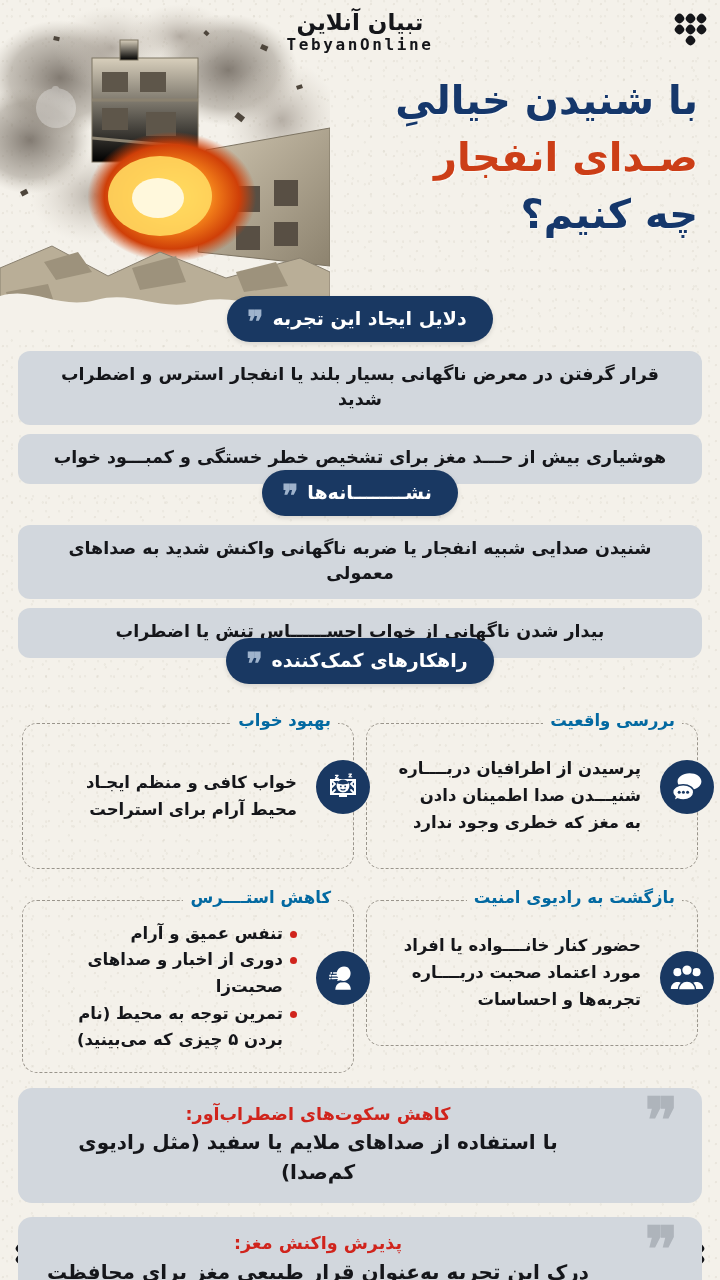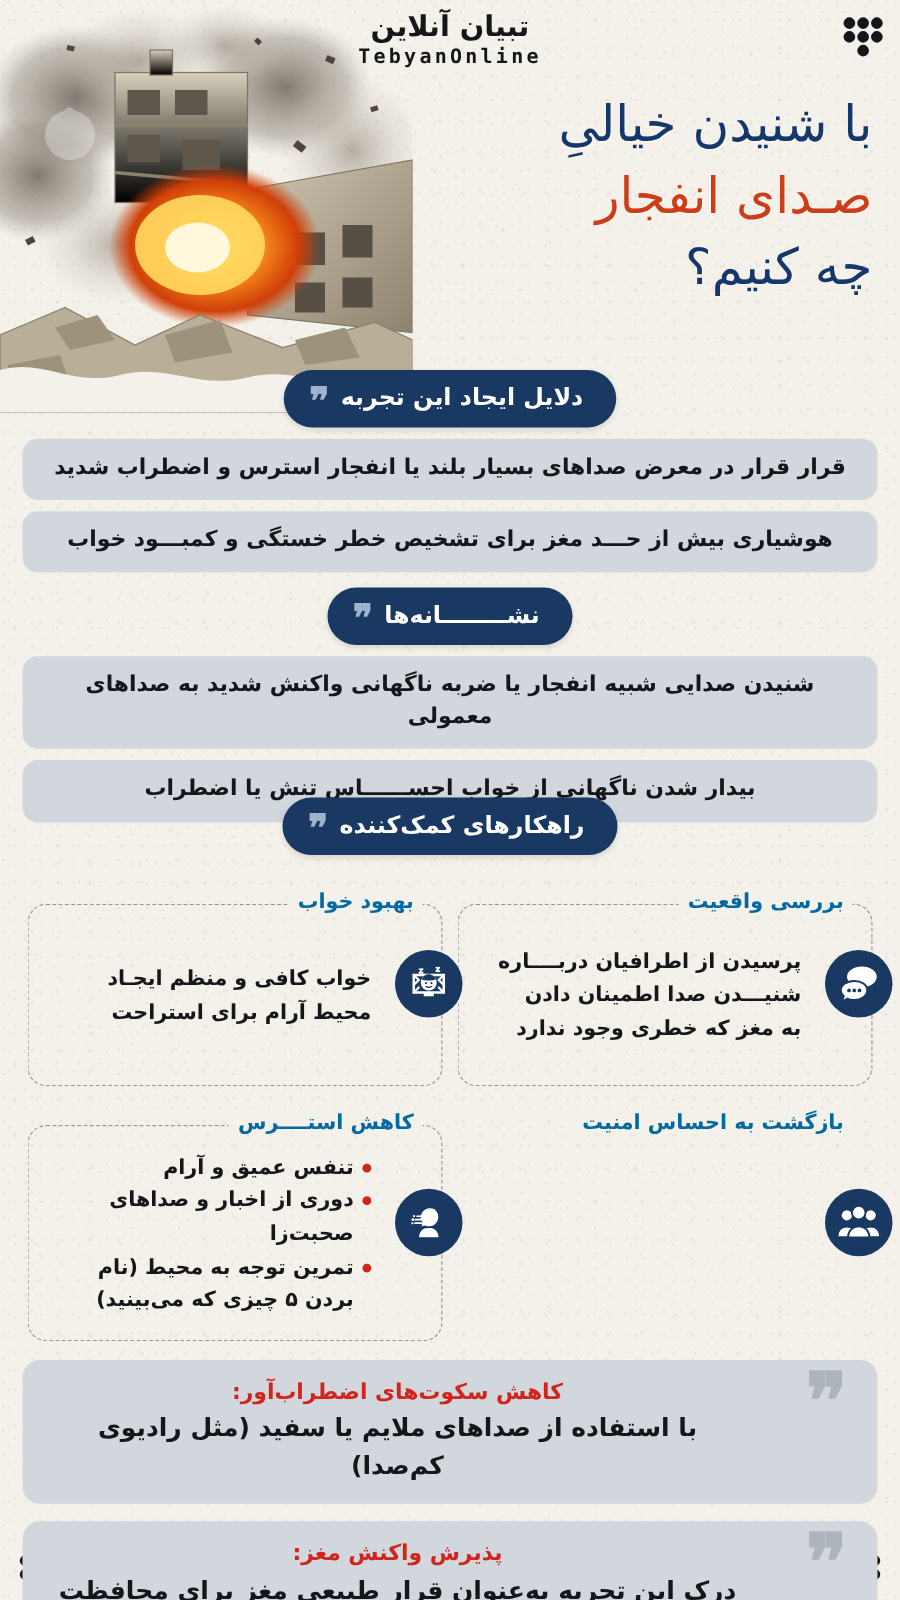--- a/index.html
+++ b/index.html
@@ -77,21 +77,21 @@
     letter-spacing: 2.6px; direction: ltr; margin-top: 1px;
     font-family: "DejaVu Sans Mono", "Liberation Mono", monospace;
   }
 
   .title-block {
     position: absolute; top: 72px; right: 22px;
     width: 430px; text-align: right; z-index: 5;
     direction: rtl;
   }
   .title-line {
-    font-size: 40px; font-weight: 400; line-height: 1.42;
+    font-size: 40px; font-weight: 700; line-height: 1.42;
     letter-spacing: -.5px;
     text-shadow: 1px 1px 0 rgba(255,255,255,.55);
   }
   .t-navy { color: #15376b; }
   .t-red  { color: #cc3e17; }
 
   
   .pill-wrap { text-align: center; }
   .pill {
     display: inline-flex; align-items: center; gap: 9px;
@@ -329,21 +329,21 @@
     <div class="title-line t-navy">چه کنیم؟</div>
   </div>
 
   <div style="position:absolute; top:296px; left:0; width:720px;">
     <div class="pill-wrap">
       <div class="pill">
         <span>دلایل ایجاد این تجربه</span>
         <span class="qm">❞</span>
       </div>
     </div>
-    <div class="row">قرار قرار در معرض صداهای بسیار بلند یا انفجار استرس و اضطراب شدید</div>
+    <div class="row">قرار گرفتن در معرض ناگهانی بسیار بلند یا انفجار استرس و اضطراب شدید</div>
     <div class="row">هوشیاری بیش از حـــد مغز برای تشخیص خطر خستگی و کمبـــود خواب</div>
   </div>
 
   <div style="position:absolute; top:470px; left:0; width:720px;">
     <div class="pill-wrap">
       <div class="pill">
         <span>نشــــــــانه‌ها</span>
         <span class="qm">❞</span>
       </div>
     </div>
@@ -398,21 +398,28 @@
             <circle cx="14.8" cy="15.4" r=".9" fill="#193862"></circle>
             <circle cx="19.2" cy="15.4" r=".9" fill="#193862"></circle>
             <path d="M14.9 18.2c1.3.9 2.9.9 4.2 0" stroke="#193862" stroke-width="1.1" stroke-linecap="round"></path>
             <path d="M13 23.5c1.6-1.4 6.4-1.4 8 0v2.5h-8z" fill="#ffffff"></path>
             <path d="M9.5 4.4l2.6-.1-2.6 3h2.8M23 3.2l2.4-.1-2.4 2.8h2.6" stroke="#ffffff" stroke-width="1.3" fill="none" stroke-linecap="round" stroke-linejoin="round"></path>
           </svg>
         </div>
       </div>
 
       <div class="card">
-        <div class="card-title">بازگشت به احساس امنیت</div>
+        <div class="card-title">بازگشت به رادیوی امنیت</div>
+        <div class="card-box">
+          <div class="card-text">
+            <div>حضور کنار خانــــواده یا افراد</div>
+            <div>مورد اعتماد صحبت دربــــاره</div>
+            <div>تجربه‌ها و احساسات</div>
+          </div>
+        </div>
         <div class="card-icon">
           <svg width="34" height="28" viewBox="0 0 34 28" fill="#ffffff">
             <circle cx="7.5" cy="8.2" r="4.1"></circle>
             <path d="M.8 25c0-4.3 3-7 6.7-7s6.7 2.7 6.7 7z"></path>
             <circle cx="26.5" cy="8.2" r="4.1"></circle>
             <path d="M19.8 25c0-4.3 3-7 6.7-7s6.7 2.7 6.7 7z"></path>
             <circle cx="17" cy="6.1" r="5.4" stroke="#193862" stroke-width="1.5"></circle>
             <path d="M8.4 26c0-5.4 3.9-9 8.6-9s8.6 3.6 8.6 9z" stroke="#193862" stroke-width="1.5"></path>
           </svg>
         </div>

